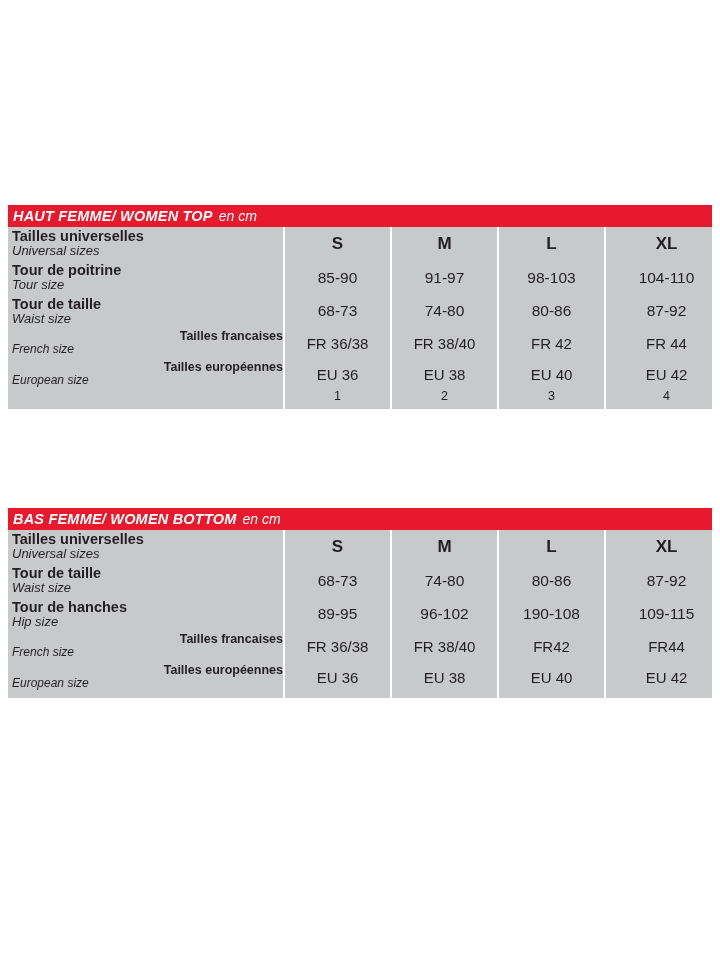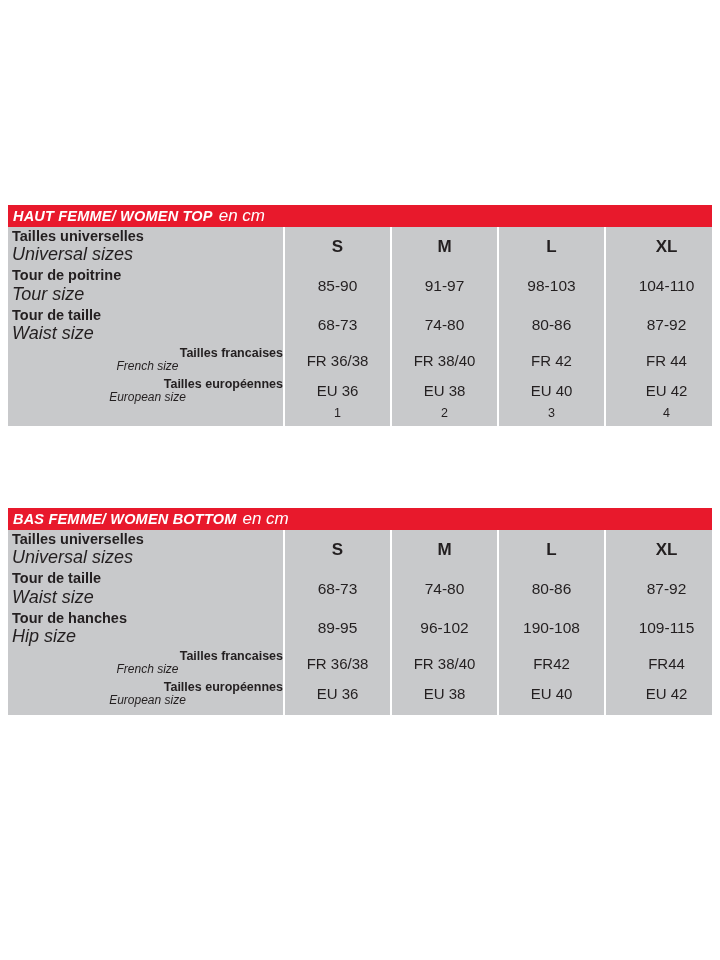--- a/index.html
+++ b/index.html
@@ -40,21 +40,21 @@
     box-sizing: border-box;
   }
   .banner-title {
     font-size: 14.5px;
     font-weight: bold;
     font-style: italic;
     letter-spacing: 0.2px;
     white-space: nowrap;
   }
   .banner-unit {
-    font-size: 17px;
+    font-size: 14px;
     font-style: italic;
     font-weight: normal;
     margin-left: 6px;
     white-space: nowrap;
   }
 
   table.sizes {
     width: 100%;
     border-collapse: collapse;
     table-layout: fixed;
@@ -78,25 +78,25 @@
   }
   .rowlabel .fr {
     display: block;
     font-weight: bold;
     font-size: 14.5px;
     white-space: nowrap;
   }
   .rowlabel .en {
     display: block;
     font-style: italic;
-    font-size: 18px;
+    font-size: 13px;
     white-space: nowrap;
   }
   .rowlabel.small .fr { font-size: 12.5px; text-align: right; }
-  .rowlabel.small .en { font-size: 12px; text-align: center; }
+  .rowlabel.small .en { font-size: 12px; }
 
   .val {
     text-align: center;
     font-size: 15.5px;
     white-space: nowrap;
   }
   .val.head {
     font-weight: bold;
     font-size: 17px;
   }

